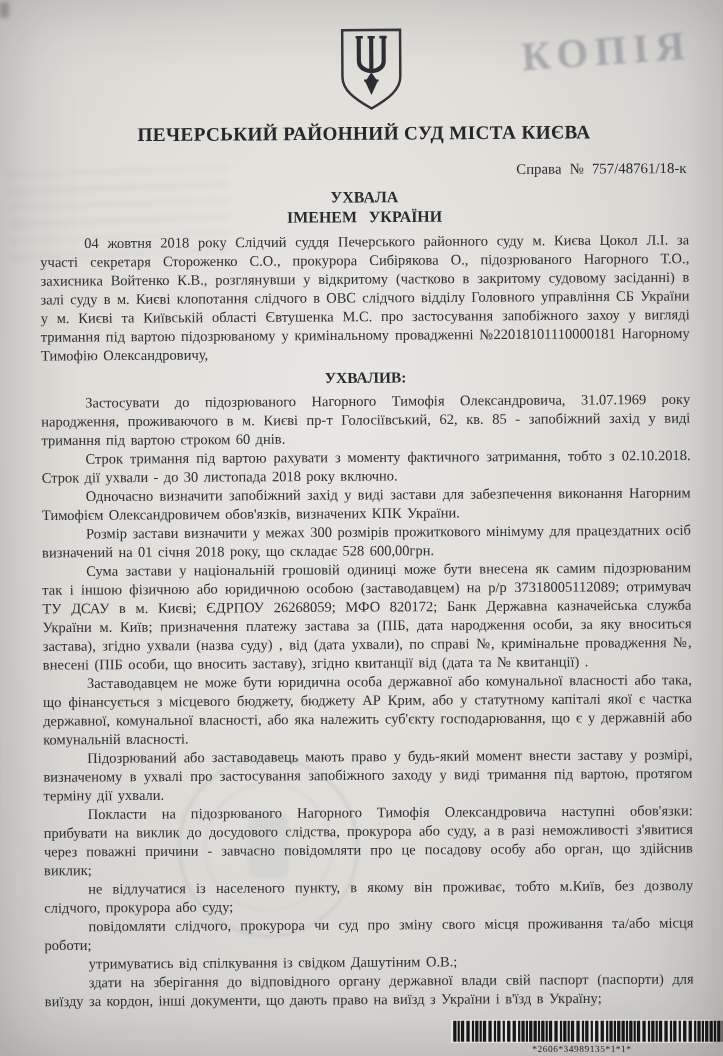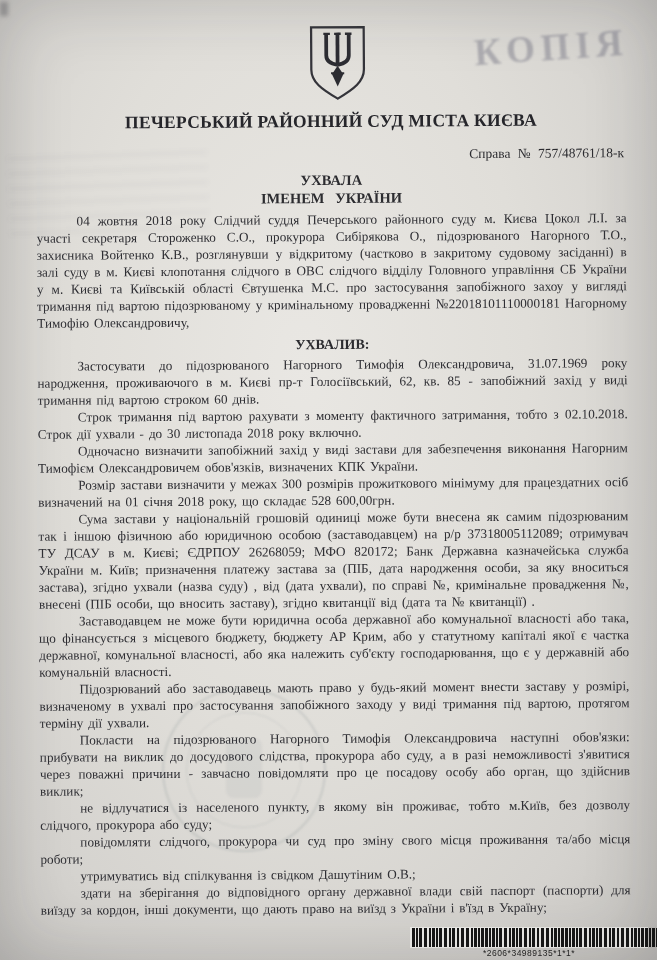--- a/index.html
+++ b/index.html
@@ -64,21 +64,21 @@
     position:absolute; left:0; top:2px; width:8px; height:14px;
     background:rgba(45,45,52,0.30); filter:blur(2px);
   }
   .barcode { position:absolute; left:410px; top:927px; width:238px; }
   .barcode-bars {
     display:flex; height:19px; align-items:stretch;
     background:rgba(250,250,248,0.55); padding:1px 2px;
   }
   .barcode-bars span { background:#161616; flex:0 0 auto; }
   .barcode-label {
-    font-family:Liberation Sans, sans-serif; font-size:8.5px;
+    font-family:Liberation Serif, serif; font-size:8.5px;
     letter-spacing:0.5px; color:#222; text-align:center; margin-top:0;
   }
 </style>
 </head>
 <body>
 
 <div class="photo">
 
   <div class="corner-mark"></div>
   <div class="smudge"></div>

